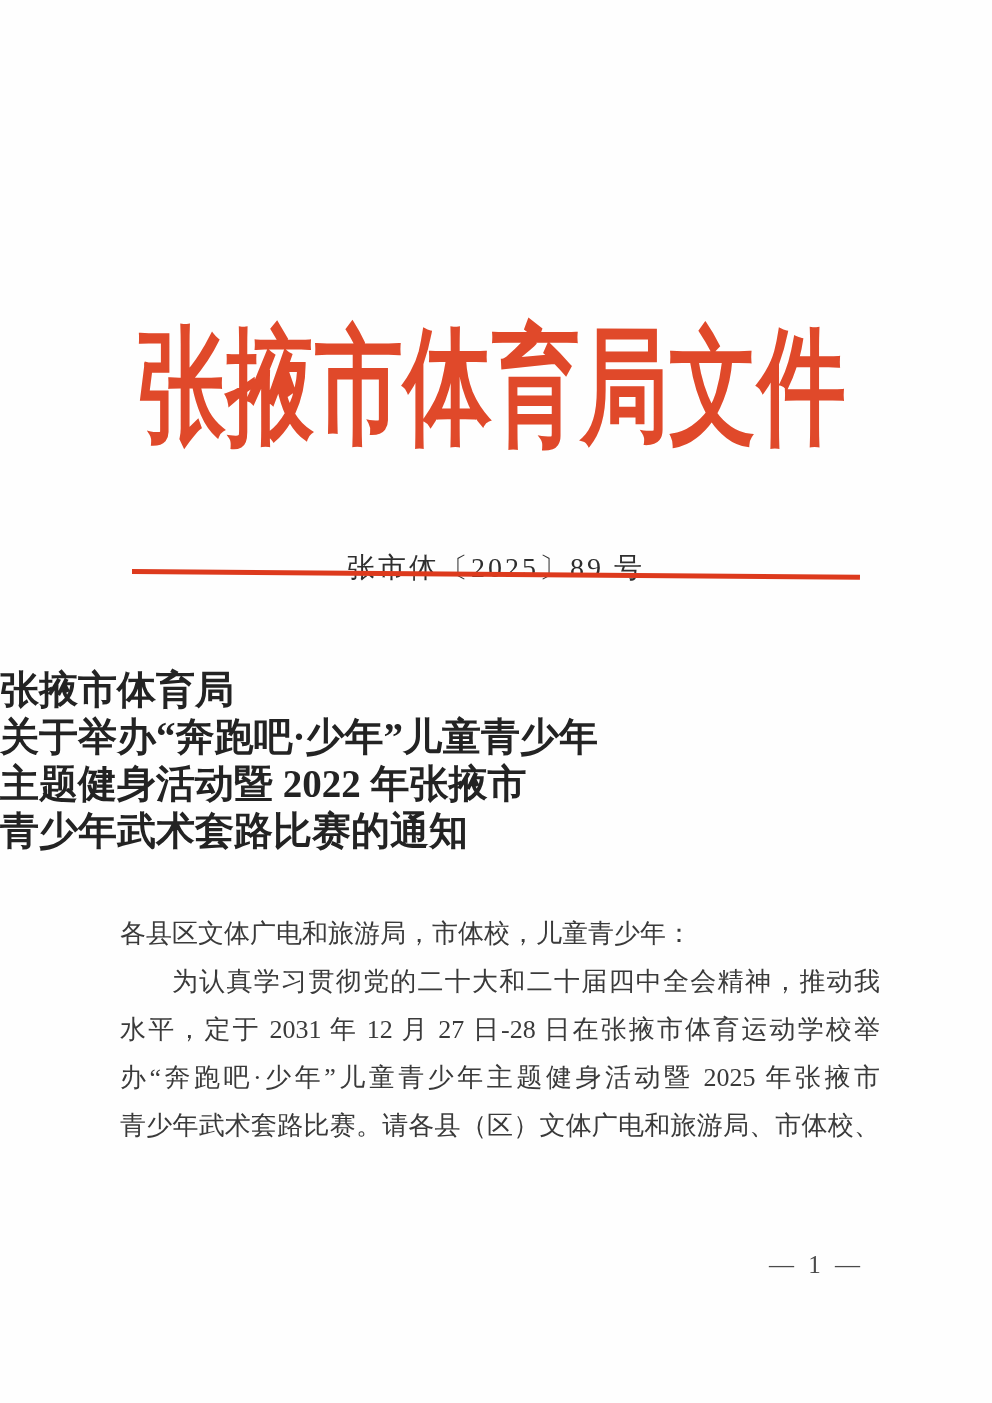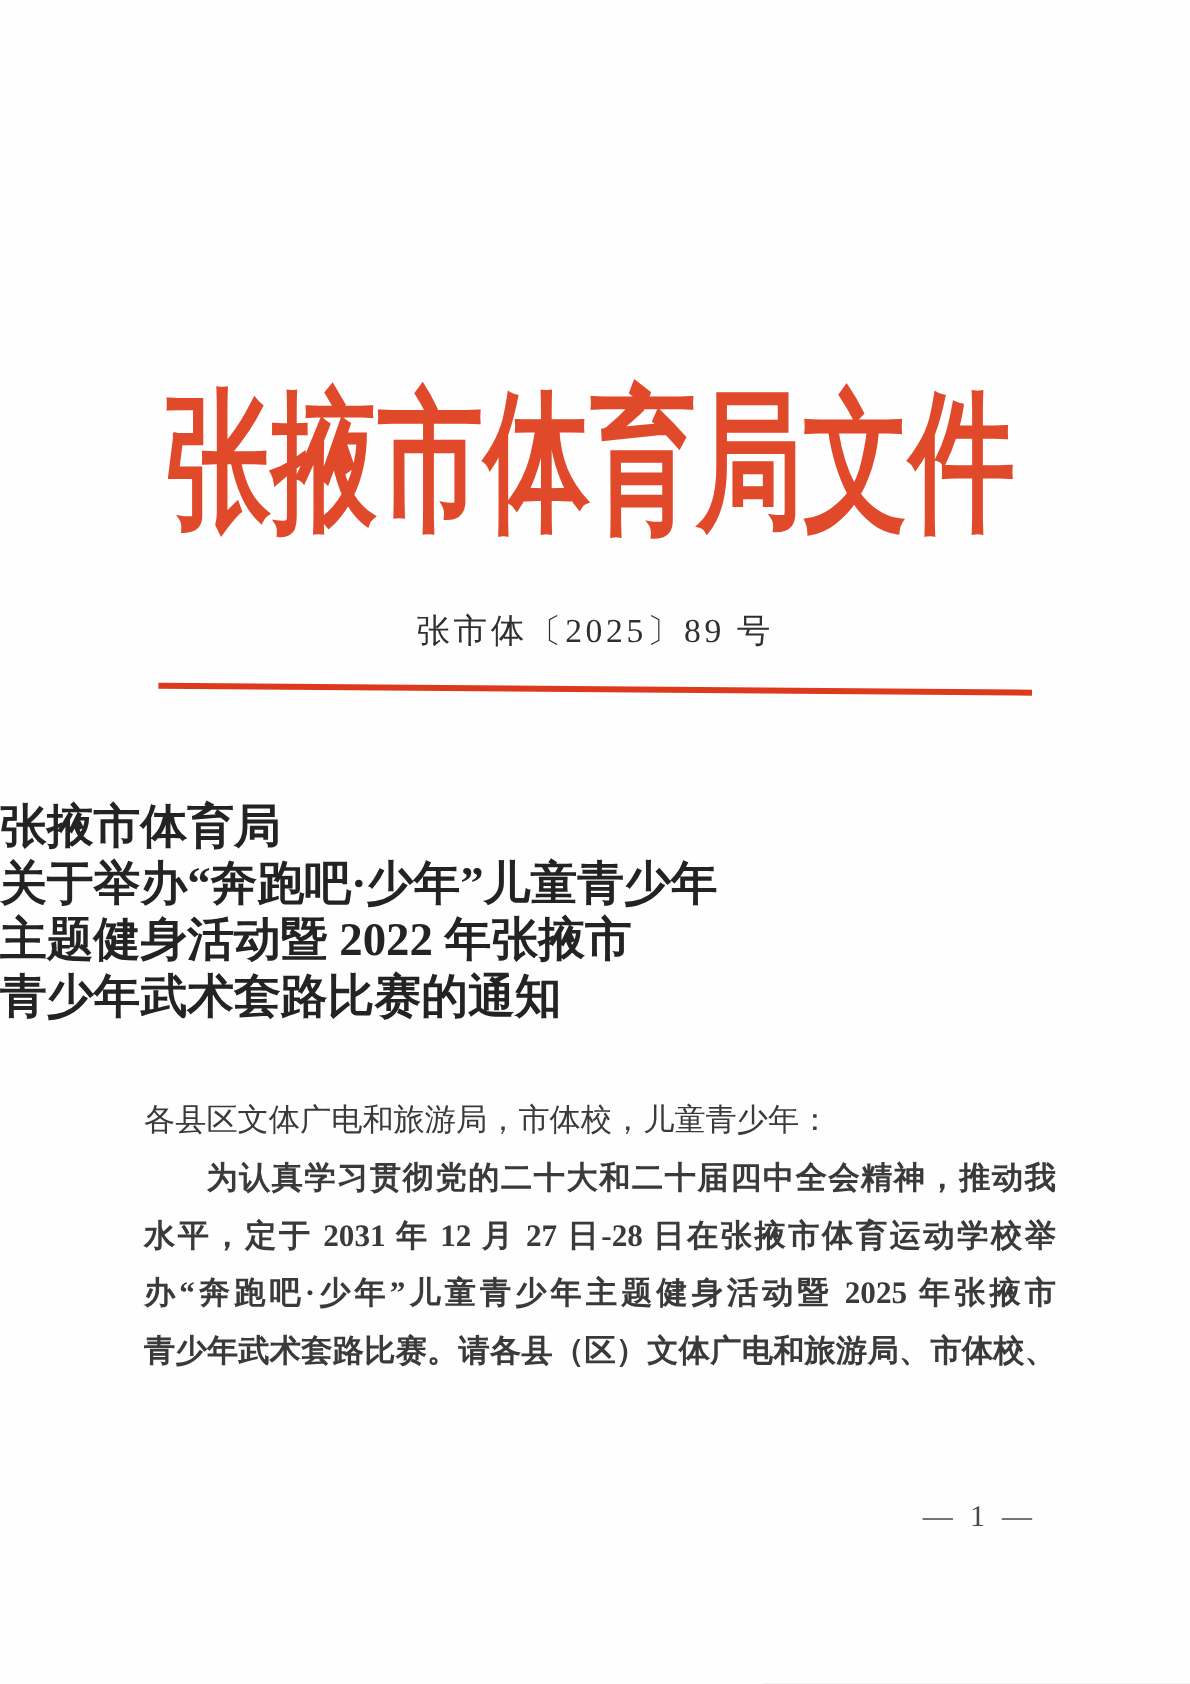--- a/index.html
+++ b/index.html
@@ -33,21 +33,21 @@
     font-weight: bold;
     color: #e0492a;
     white-space: nowrap;
     transform: scale(0.72, 1.04);
     transform-origin: center center;
     letter-spacing: 1px;
   }
   
   .doc-number {
     position: absolute;
-    top: 511px;
+    top: 552px;
     left: 0;
     width: 100%;
     text-align: center;
     font-size: 28px;
     line-height: 32px;
     color: #2f2f2f;
     letter-spacing: 3px;
   }
   
   .red-line {
@@ -82,21 +82,20 @@
   }
   .body-line {
     height: 48px;
     line-height: 48px;
     white-space: normal;
   }
   .body-line.justify {
     text-align: justify;
     text-align-last: justify;
     text-justify: inter-character;
-    font-weight: bold;
   }
   .body-line.indent {
     text-indent: 2em;
   }
   
   .page-number {
     position: absolute;
     top: 1250px;
     right: 128px;
     font-size: 25px;

